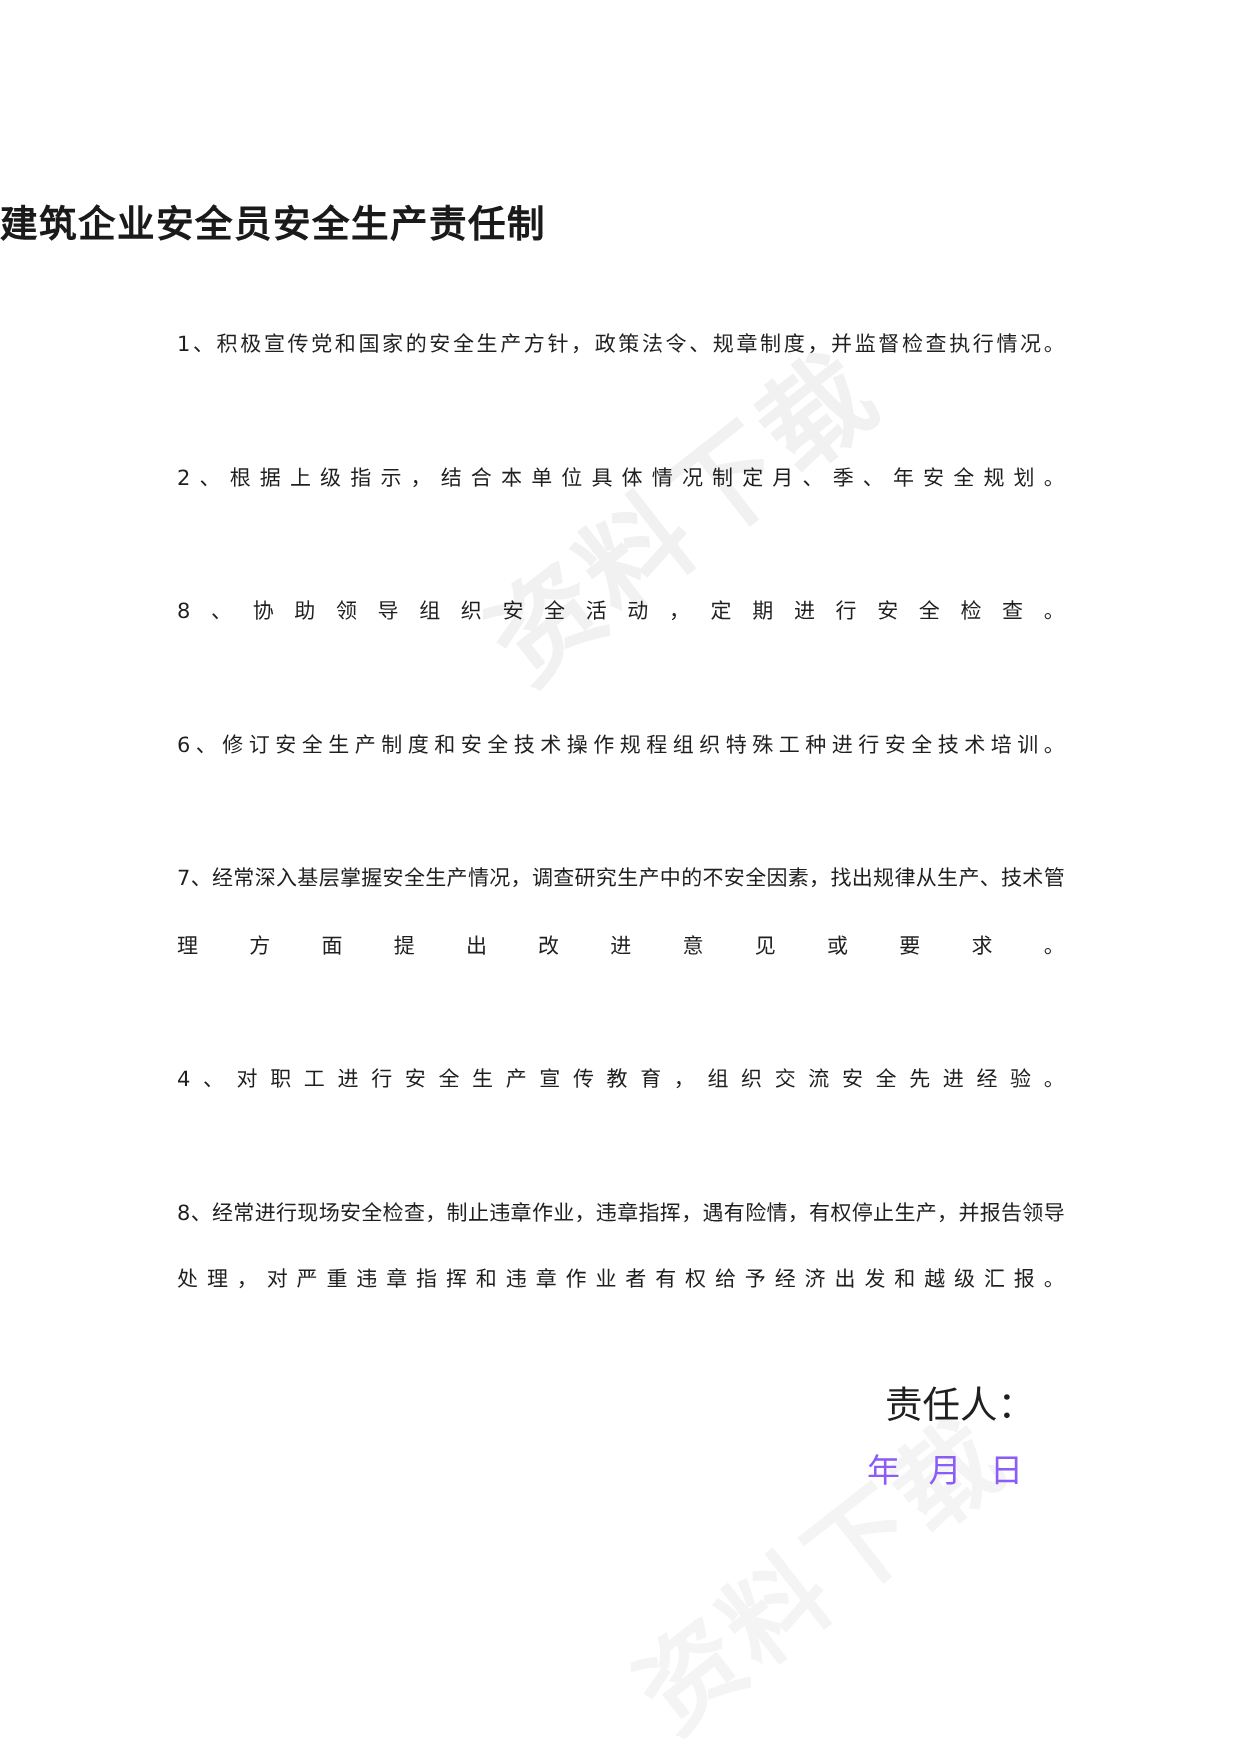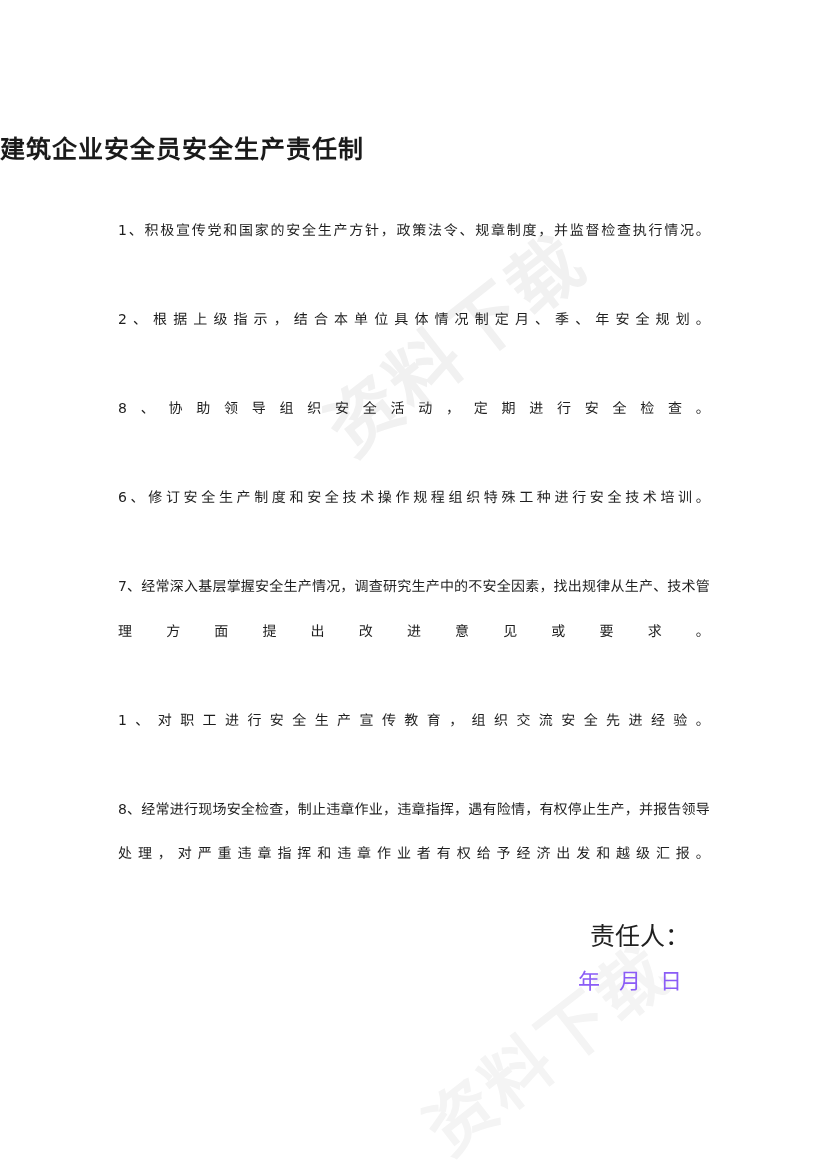--- a/index.html
+++ b/index.html
@@ -144,21 +144,21 @@
   <div class="content">
 
     <h1 class="doc-title">建筑企业安全员安全生产责任制</h1>
 
     <div class="body-block">
       <p class="clause">1、积极宣传党和国家的安全生产方针，政策法令、规章制度，并监督检查执行情况。</p>
       <p class="clause">2、根据上级指示，结合本单位具体情况制定月、季、年安全规划。</p>
       <p class="clause">8、协助领导组织安全活动，定期进行安全检查。</p>
       <p class="clause">6、修订安全生产制度和安全技术操作规程组织特殊工种进行安全技术培训。</p>
       <p class="clause">7、经常深入基层掌握安全生产情况，调查研究生产中的不安全因素，找出规律从生产、技术管理方面提出改进意见或要求。</p>
-      <p class="clause">1、对职工进行安全生产宣传教育，组织交流安全先进经验。</p>
+      <p class="clause">4、对职工进行安全生产宣传教育，组织交流安全先进经验。</p>
       <p class="clause">8、经常进行现场安全检查，制止违章作业，违章指挥，遇有险情，有权停止生产，并报告领导处理，对严重违章指挥和违章作业者有权给予经济出发和越级汇报。</p>
 
     </div>
 
     <div class="signature-block">
       <p class="sig-line">责任人：</p>
       <p class="sig-date">年 月 日</p>
     </div>
 
   </div>

